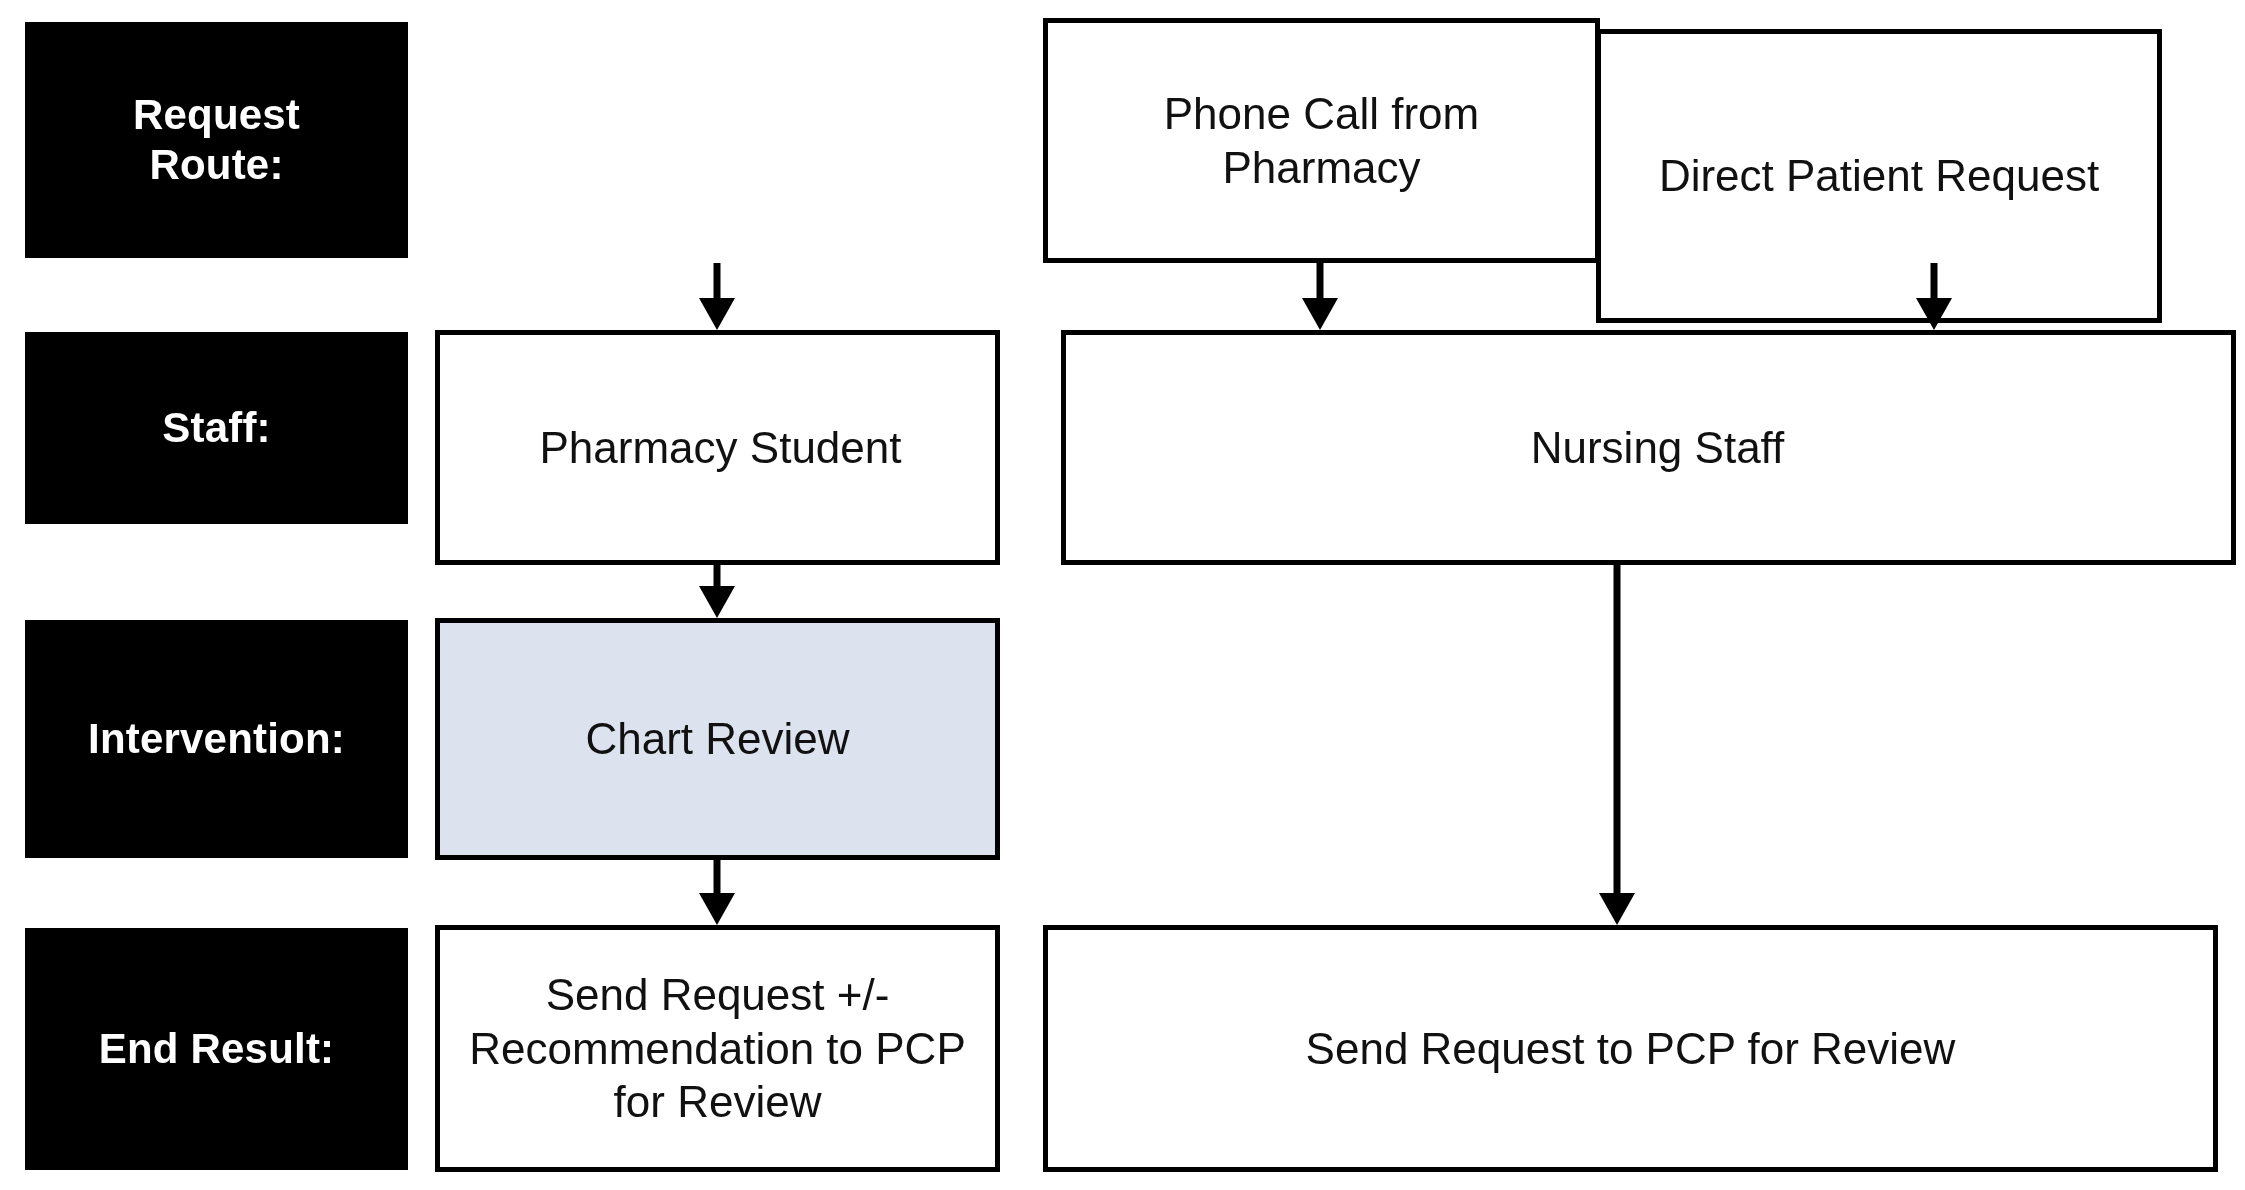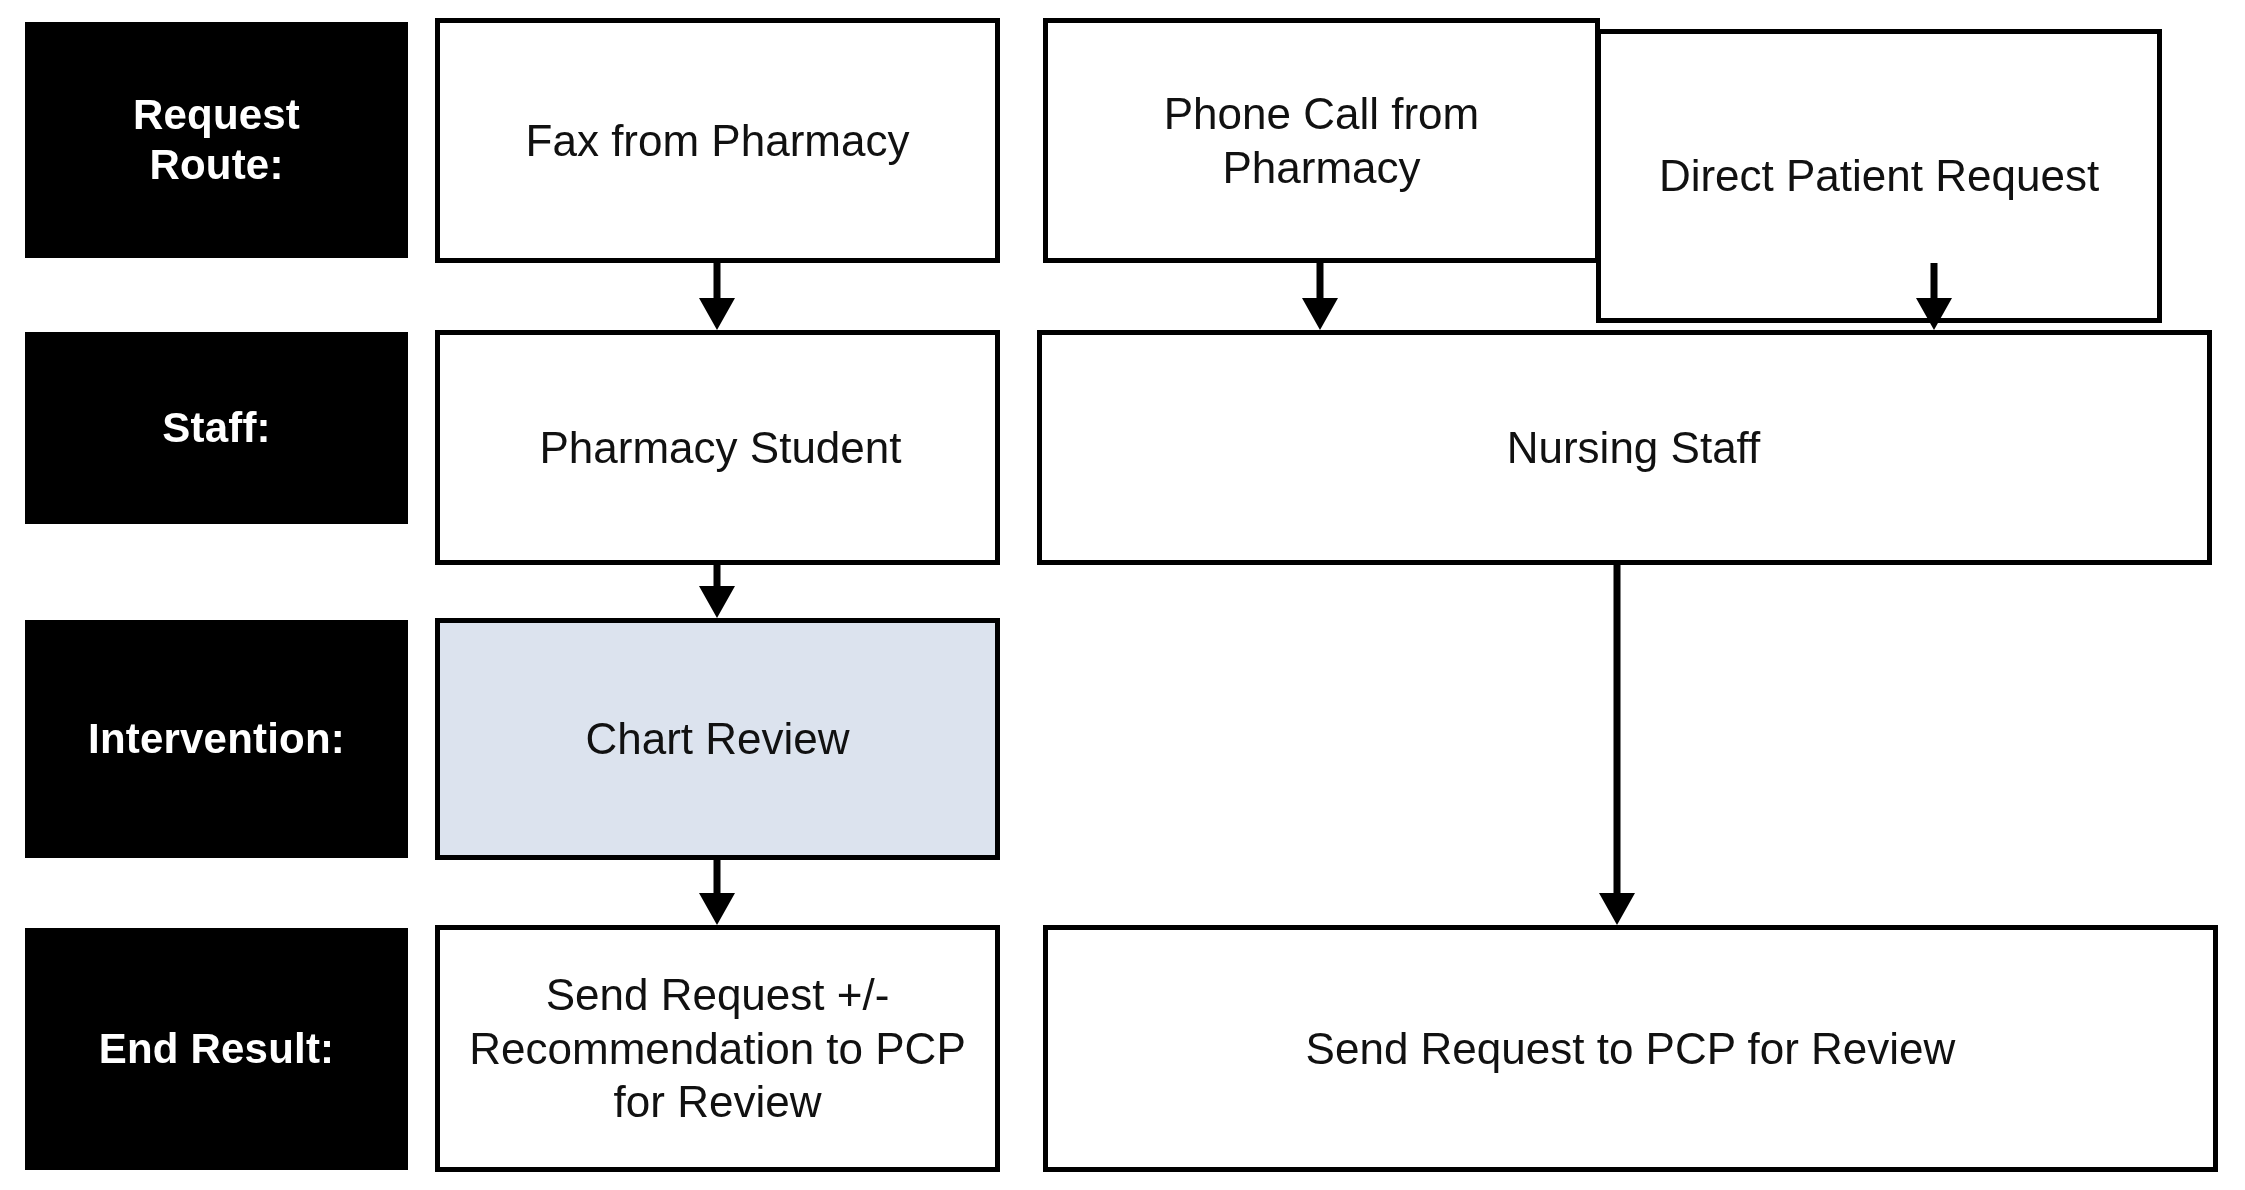--- a/index.html
+++ b/index.html
@@ -72,37 +72,34 @@
   </div>
 
   <div class="node label-box" style="left:25px; top:620px; width:383px; height:238px;">
     <span class="lbl-text">Intervention:</span>
   </div>
 
   <div class="node label-box" style="left:25px; top:928px; width:383px; height:242px;">
     <span class="lbl-text">End Result:</span>
   </div>
 
-  <div class="node proc-box" style="left:435px; top:18px; width:565px; height:245px; left:435px;">
-    <span class="lbl-text">Fax from Pharmacy</span>
-  </div>
 
   <div class="node proc-box" style="left:1043px; top:18px; width:557px; height:245px;">
     <span class="lbl-text">Phone Call from Pharmacy</span>
   </div>
 
   <div class="node proc-box" style="left:1596px; top:18px; width:566px; height:294px;margin-top:11px;">
     <span class="lbl-text">Direct Patient Request</span>
   </div>
 
   <div class="node proc-box" style="left:435px; top:330px; width:565px; height:235px;padding-left:20px;">
     <span class="lbl-text">Pharmacy Student</span>
   </div>
 
-  <div class="node proc-box" style="left:1037px; top:330px; width:1175px; height:235px;padding-left:32px;">
+  <div class="node proc-box" style="left:1061px; top:330px; width:1175px; height:235px;padding-left:32px;">
     <span class="lbl-text">Nursing Staff</span>
   </div>
 
   <div class="node proc-box highlight" style="left:435px; top:618px; width:565px; height:242px;padding-left:14px;">
     <span class="lbl-text">Chart Review</span>
   </div>
 
   <div class="node proc-box" style="left:435px; top:925px; width:565px; height:247px;">
     <span class="lbl-text">Send Request +/- Recommendation to PCP for Review</span>
   </div>

